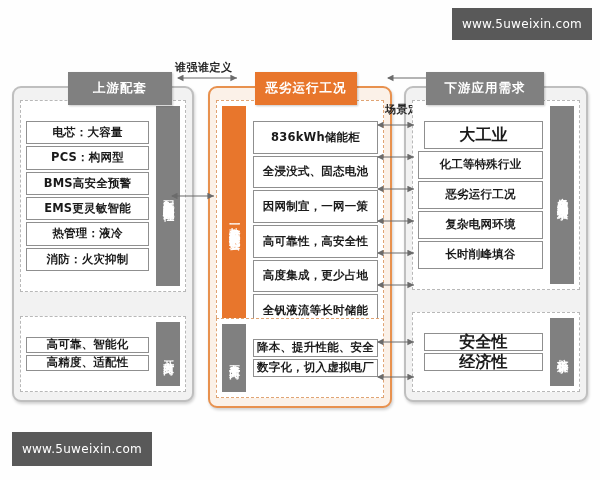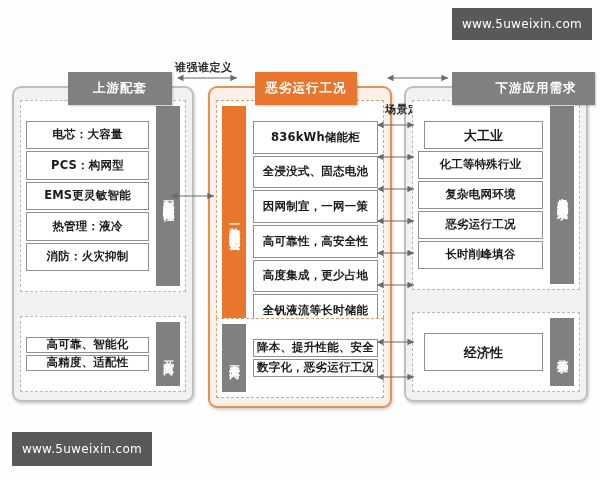--- a/index.html
+++ b/index.html
@@ -53,21 +53,21 @@
     font-size:12.5px;
     font-weight:bold;
     letter-spacing:1px;
     box-shadow:1px 1px 2px rgba(0,0,0,.22);
     z-index:6;
   }
   .tab-grey{background:#808080;}
   .tab-orange{background:#e8762c;}
   #tab-left{left:68px;top:72px;width:104px;}
   #tab-mid{left:255px;top:72px;width:102px;}
-  #tab-right{left:452px;top:72px;width:118px;padding-left:25px;}
+  #tab-right{left:426px;top:72px;width:118px;}
 
   
   .panel{
     position:absolute;
     background:#ffffff;
     border:1px dashed #b8b8b8;
     box-sizing:border-box;
     display:flex;
     align-items:stretch;
   }
@@ -97,21 +97,21 @@
     font-size:11.5px;
     font-weight:bold;
     text-align:center;
     line-height:1;
     display:flex;align-items:center;justify-content:center;
     box-sizing:border-box;
     flex:1 1 0;
     min-height:0;
     letter-spacing:.2px;
   }
-  .item.big{font-size:13px;margin-left:6px;}
+  .item.big{font-size:16px;margin-left:6px;}
 
   
   .vlabel{
     width:24px;
     flex:0 0 24px;
     margin:5px 5px 5px 2px;
     display:flex;align-items:center;justify-content:center;
     color:#ffffff;
     font-size:11px;
     font-weight:bold;
@@ -177,20 +177,21 @@
   <div class="tab tab-orange" id="tab-mid">恶劣运行工况</div>
   <div class="tab tab-grey" id="tab-right">下游应用需求</div>
 
   <div class="conn-label" id="conn-label-left">谁强谁定义</div>
   <div class="conn-label" id="conn-label-right">场景定制</div>
 
   <div class="panel" id="panel-left-a">
     <div class="items">
       <div class="item">电芯：大容量</div>
       <div class="item">PCS：构网型</div>
+      <div class="item">BMS高安全预警</div>
       <div class="item">EMS更灵敏智能</div>
       <div class="item">热管理：液冷</div>
       <div class="item">消防：火灾抑制</div>
     </div>
     <div class="vlabel grey">配套系统的融合和适配性</div>
   </div>
 
   <div class="panel" id="panel-left-b">
     <div class="items">
       <div class="item">高可靠、智能化</div>
@@ -208,37 +209,38 @@
       <div class="item">高可靠性，高安全性</div>
       <div class="item">高度集成，更少占地</div>
       <div class="item">全钒液流等长时储能</div>
     </div>
   </div>
 
   <div class="panel orange-dash" id="panel-mid-b">
     <div class="vlabel grey left-side">主要方向</div>
     <div class="items">
       <div class="item">降本、提升性能、安全</div>
-      <div class="item">数字化，恶劣运行工况</div>
+      <div class="item">数字化，切入虚拟电厂</div>
     </div>
   </div>
 
   <div class="panel" id="panel-right-a">
     <div class="items">
       <div class="item big">大工业</div>
       <div class="item">化工等特殊行业</div>
+      <div class="item">恶劣运行工况</div>
       <div class="item">复杂电网环境</div>
-      <div class="item">恶劣运行工况</div>
       <div class="item">长时削峰填谷</div>
     </div>
     <div class="vlabel grey">多样化应用场景与特殊需求</div>
   </div>
 
   <div class="panel" id="panel-right-b">
     <div class="items">
+      <div class="item big">安全性</div>
       <div class="item big">经济性</div>
     </div>
     <div class="vlabel grey">核心诉求</div>
   </div>
 
   <div class="watermark" id="wm-top">www.5uweixin.com</div>
   <div class="watermark" id="wm-bottom">www.5uweixin.com</div>
 
 </div>
 

